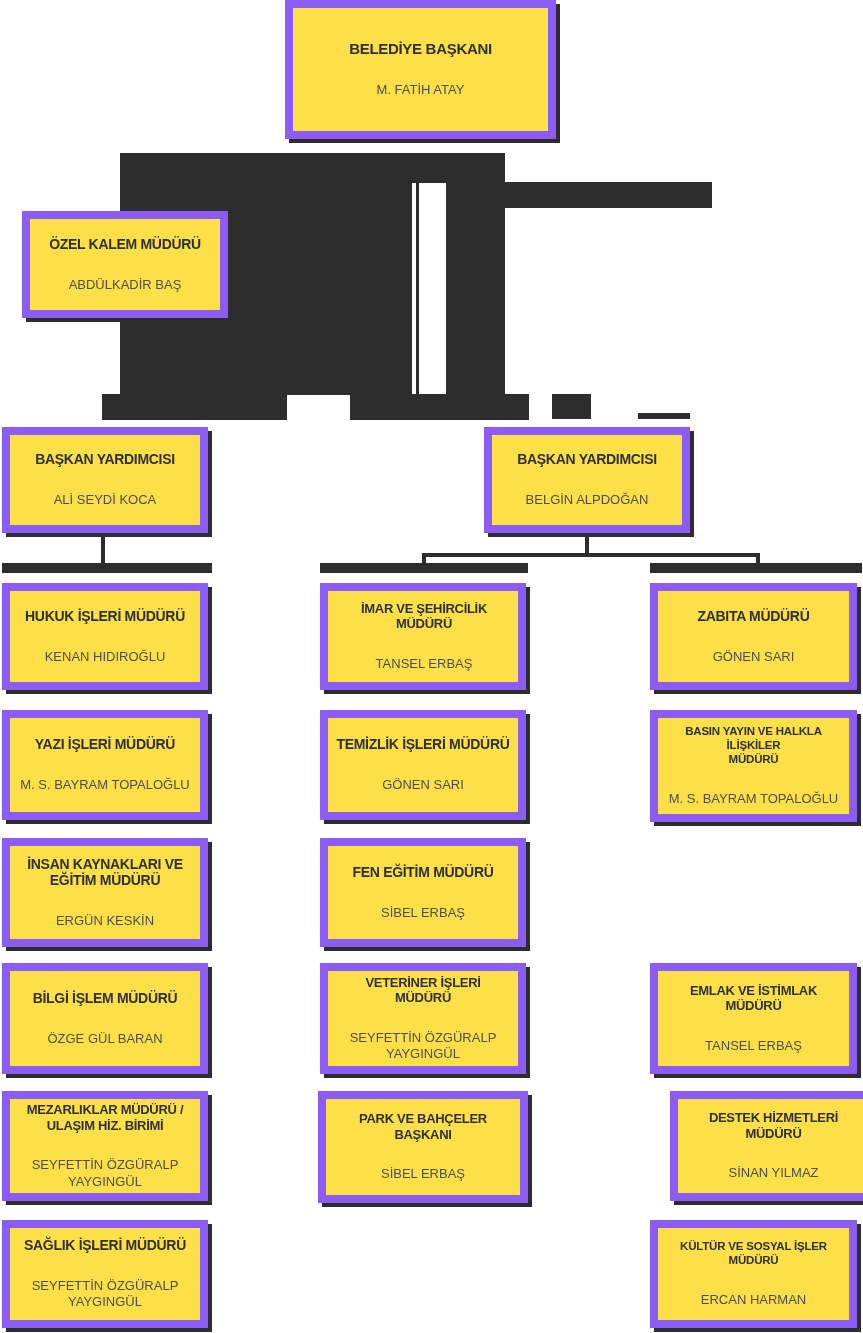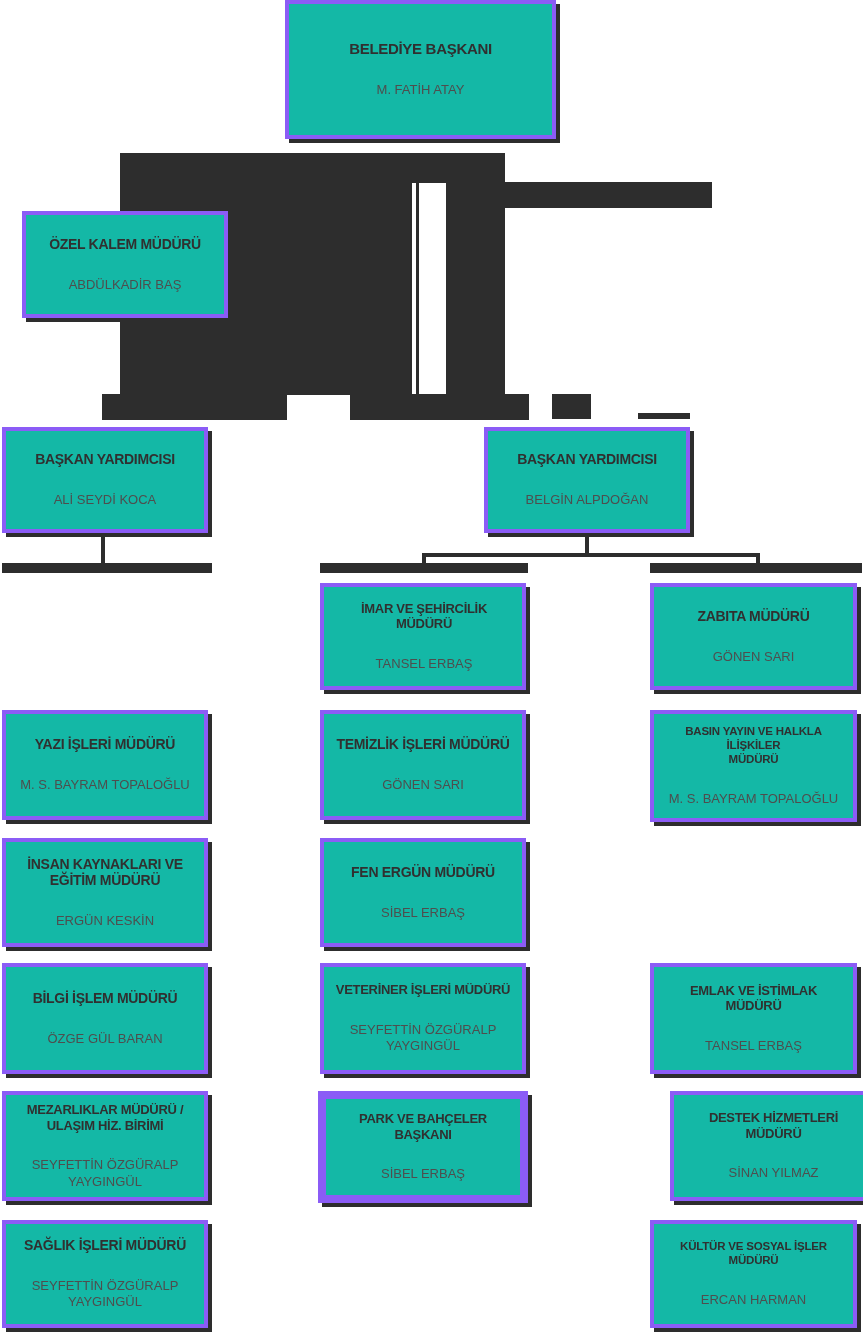--- a/index.html
+++ b/index.html
@@ -9,22 +9,22 @@
     background:#ffffff;
     overflow:hidden;
     font-family:"Liberation Sans","DejaVu Sans",sans-serif;
   }
   
   .c{position:absolute;background:#2d2d2d;}
   
   .box{
     position:absolute;
     box-sizing:border-box;
-    background:#14b8a6;
-    border:4px solid #8b5cf6;
+    background:#fde047;
+    border:8px solid #8b5cf6;
     box-shadow:4px 4px 0 0 #2d2d2d;
     display:flex;
     flex-direction:column;
     align-items:center;
     justify-content:center;
     gap:24px;
     text-align:center;
     padding:4px 8px;
   }
   .box .title{
@@ -86,20 +86,24 @@
   <div class="box" style="left:2px;top:427px;width:206px;height:106px;">
     <div class="title">BAŞKAN YARDIMCISI</div>
     <div class="name">ALİ SEYDİ KOCA</div>
   </div>
 
   <div class="box" style="left:484px;top:427px;width:206px;height:106px;">
     <div class="title">BAŞKAN YARDIMCISI</div>
     <div class="name">BELGİN ALPDOĞAN</div>
   </div>
 
+  <div class="box" style="left:2px;top:583px;width:206px;height:107px;">
+    <div class="title">HUKUK İŞLERİ MÜDÜRÜ</div>
+    <div class="name">KENAN HIDIROĞLU</div>
+  </div>
   <div class="box" style="left:2px;top:710px;width:206px;height:110px;">
     <div class="title">YAZI İŞLERİ MÜDÜRÜ</div>
     <div class="name">M. S. BAYRAM TOPALOĞLU</div>
   </div>
   <div class="box" style="left:2px;top:838px;width:206px;height:109px;">
     <div class="title">İNSAN  KAYNAKLARI VE
 EĞİTİM MÜDÜRÜ</div>
     <div class="name">ERGÜN KESKİN</div>
   </div>
   <div class="box" style="left:2px;top:963px;width:206px;height:111px;">
@@ -120,21 +124,21 @@
 
   <div class="box tight" style="left:320px;top:583px;width:206px;height:107px;padding-left:10px;">
     <div class="title">İMAR VE ŞEHİRCİLİK MÜDÜRÜ</div>
     <div class="name">TANSEL ERBAŞ</div>
   </div>
   <div class="box" style="left:320px;top:710px;width:206px;height:110px;">
     <div class="title">TEMİZLİK İŞLERİ MÜDÜRÜ</div>
     <div class="name">GÖNEN SARI</div>
   </div>
   <div class="box" style="left:320px;top:838px;width:206px;height:109px;">
-    <div class="title">FEN ERGÜN MÜDÜRÜ</div>
+    <div class="title">FEN EĞİTİM MÜDÜRÜ</div>
     <div class="name">SİBEL ERBAŞ</div>
   </div>
   <div class="box tight" style="left:320px;top:963px;width:206px;height:111px;">
     <div class="title">VETERİNER İŞLERİ MÜDÜRÜ</div>
     <div class="name">SEYFETTİN ÖZGÜRALP
 YAYGINGÜL</div>
   </div>
   <div class="box tight thick" style="left:318px;top:1091px;width:210px;height:112px;">
     <div class="title">PARK VE BAHÇELER BAŞKANI</div>
     <div class="name">SİBEL ERBAŞ</div>

